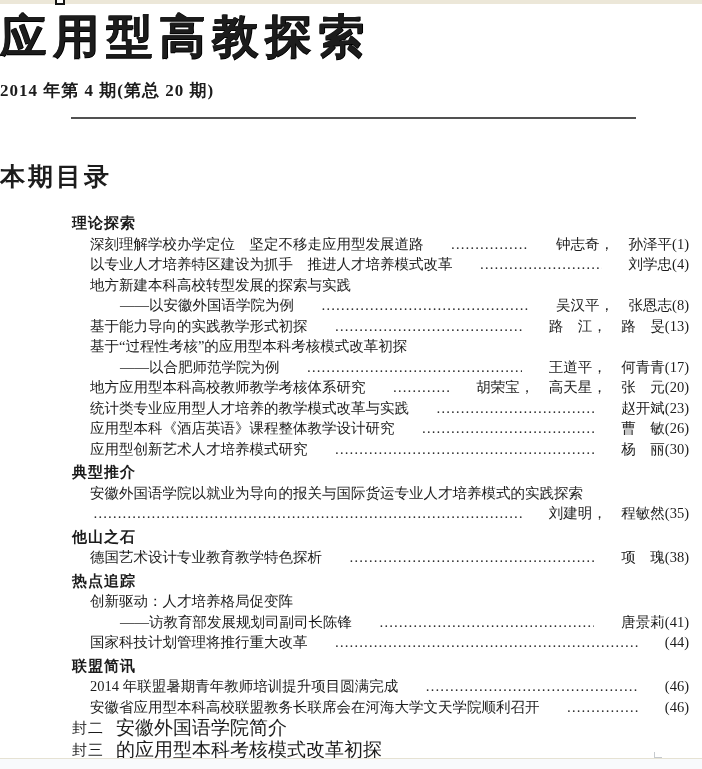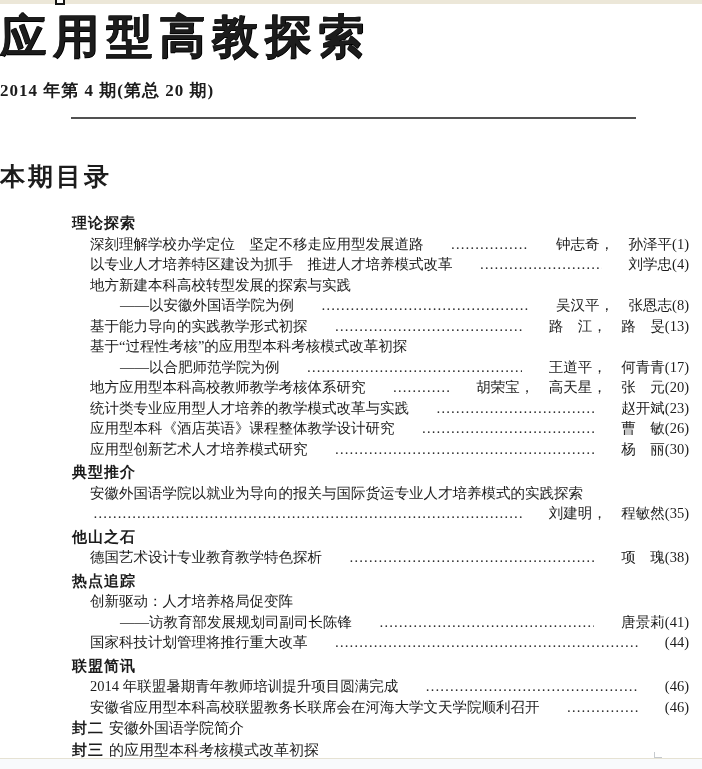--- a/index.html
+++ b/index.html
@@ -62,23 +62,23 @@
     min-width:10px; margin:0 3px; color:#2a2a2a;
   }
   .leader::after {
     content:"……………………………………………………………………………………………………………………………………………………………………";
     letter-spacing:0px;
   }
   .ap { white-space:nowrap; }
   .cover-row { display:flex; line-height:20.5px; margin-top:1px; }
   .cover-label {
     font-family:"Liberation Sans","DejaVu Sans",sans-serif;
-    font-weight:bold; margin-right:5px; letter-spacing:1px; font-size:15px;
+    font-weight:normal; margin-right:12px; letter-spacing:1px; font-size:15px;
   }
-  .cover-text { font-size:15px; }
+  .cover-text { font-size:19px; }
 </style>
 </head>
 <body>
 
 <div class="top-strip"></div>
 <div class="corner-box"></div>
 
 <header>
   <h1 class="journal-title">应用型高教探索</h1>
   <div class="issue">2014 年第 4 期(第总 20 期)</div>

